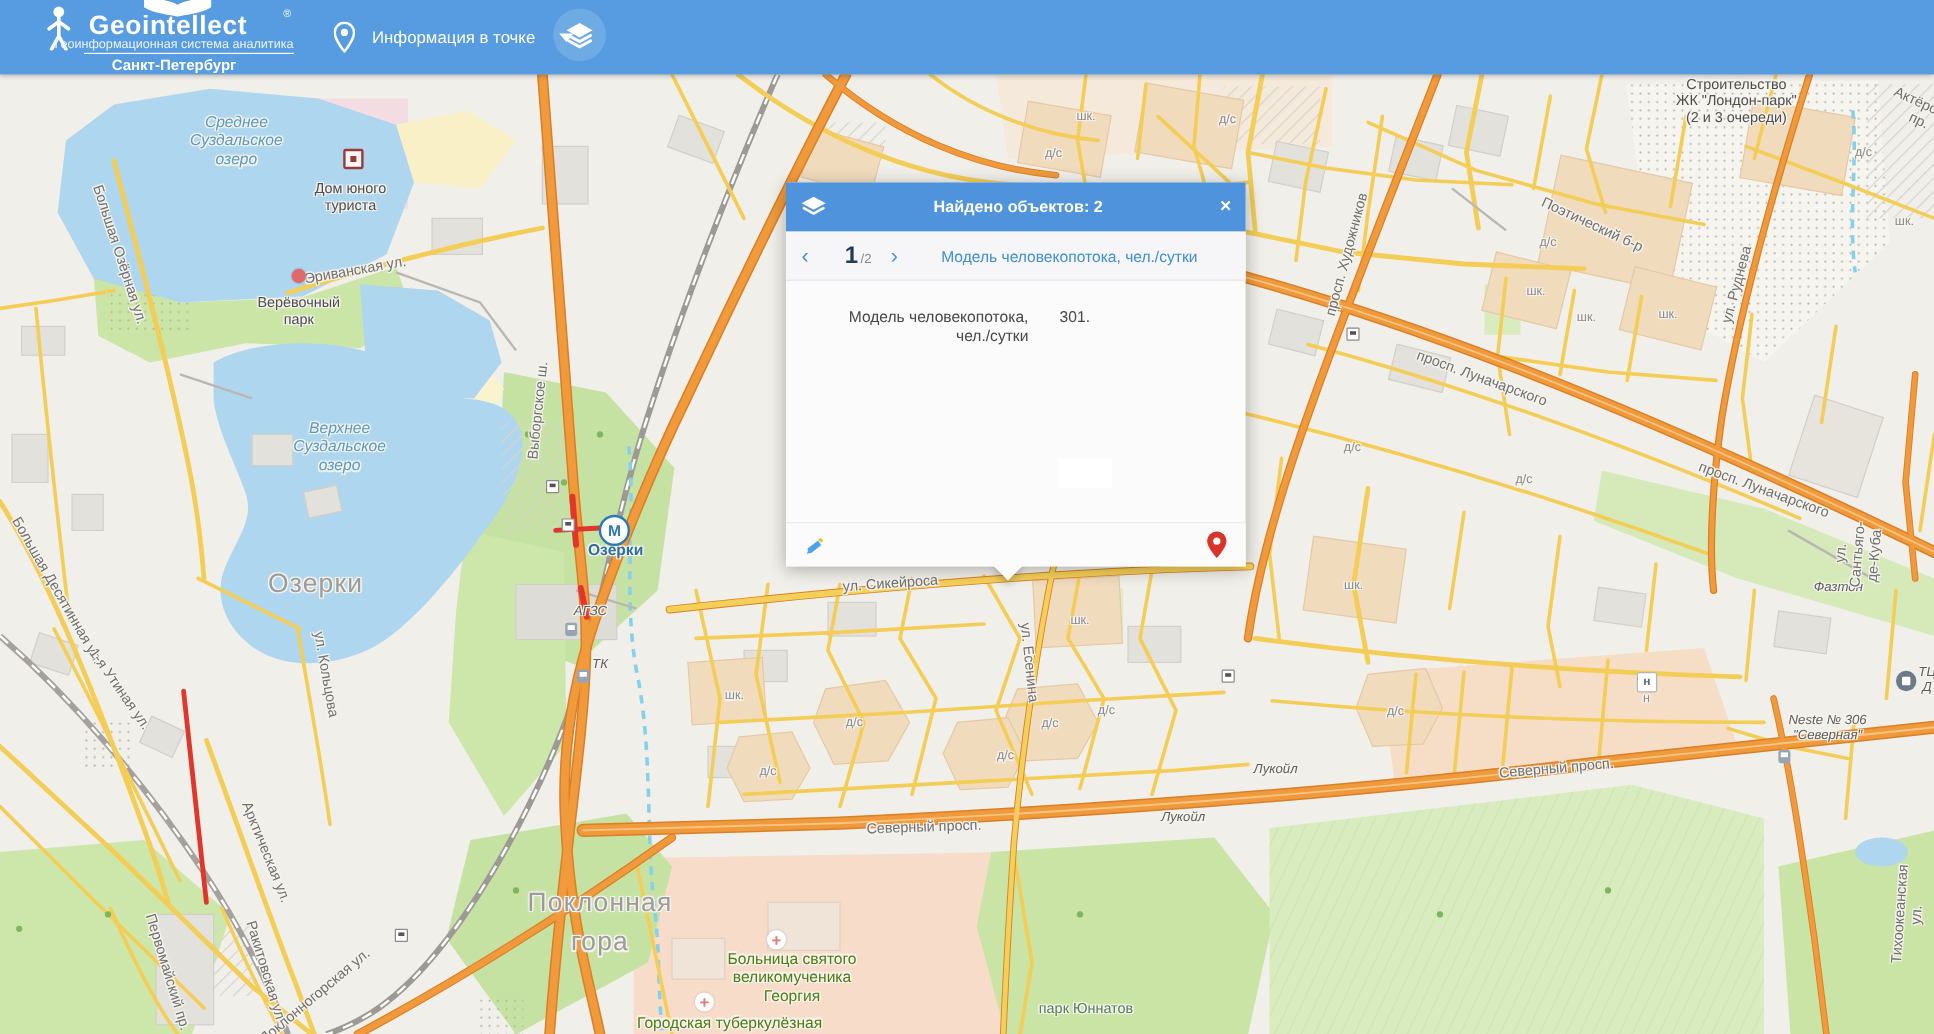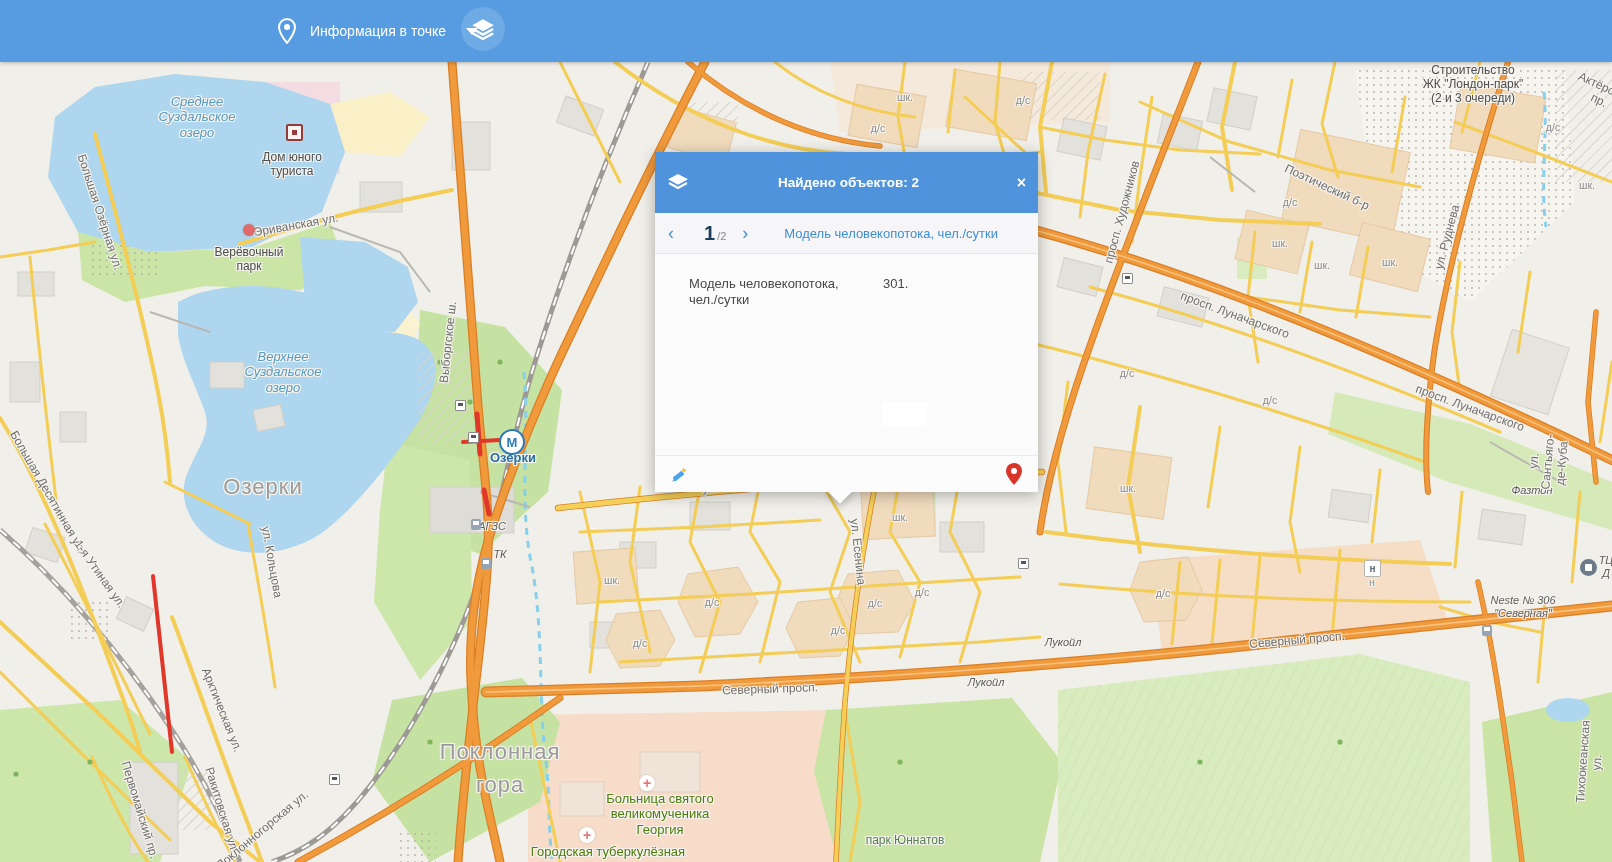--- a/index.html
+++ b/index.html
@@ -59,30 +59,30 @@
   .busstop i{display:block;margin:2px auto 0;width:5px;height:3px;background:#555;}
 
   #marker-circle{position:absolute;left:848px;top:368px;width:34px;height:34px;border-radius:50%;
      border:2px solid #4a7db1;background:rgba(90,140,190,.05);z-index:20;}
 
   
   #popup{position:absolute;left:655px;top:152px;width:383px;z-index:50;background:#fbfbfb;
      box-shadow:0 3px 14px rgba(0,0,0,.3);}
   #popup-tail{position:absolute;left:176px;bottom:-8px;width:18px;height:18px;background:#fbfbfb;
      transform:rotate(45deg);box-shadow:3px 3px 6px rgba(0,0,0,.18);z-index:-1;}
-  .pop-head{height:33px;background:#4E93DB;display:flex;align-items:center;padding:14px 12px;color:#fff;}
+  .pop-head{height:33px;background:#4E93DB;display:flex;align-items:center;padding:4px 12px;color:#fff;}
   .pop-title{flex:1;text-align:center;font-size:13.5px;font-weight:bold;}
   .pop-close{width:18px;text-align:right;font-size:16px;font-weight:bold;cursor:pointer;line-height:1;}
   .pop-pager{height:40px;background:#f6f6f8;border-bottom:1px solid #e7e7e7;display:flex;align-items:center;padding:0 13px;}
   .pg-btn{color:#4a90d9;font-size:18px;width:18px;cursor:pointer;line-height:1;}
   .pg-num{margin:0 14px 0 18px;color:#1e3c5c;font-size:20px;font-weight:bold;}
   .pg-of{color:#8a8a8a;font-size:11px;margin:6px 16px 0 -12px;}
   .pg-link{color:#3e8ed6;font-size:13px;margin-left:24px;cursor:pointer;}
   .pop-body{position:relative;height:201px;padding:22px 24px 0 34px;box-sizing:border-box;display:flex;}
-  .attr-label{width:168px;text-align:left;color:#474747;font-size:13px;line-height:16px;white-space:pre-line;}
+  .attr-label{width:168px;text-align:right;color:#474747;font-size:13px;line-height:16px;white-space:pre-line;}
   .attr-value{margin-left:26px;color:#474747;font-size:13px;}
   .ghost-box{position:absolute;left:227px;top:148px;width:45px;height:25px;background:#ffffff;}
   .pop-foot{height:36px;border-top:1px solid #ebebeb;display:flex;align-items:center;
      justify-content:space-between;padding:0 12px;background:#fbfbfb;}
   .icon-btn{width:24px;height:24px;display:flex;align-items:center;justify-content:center;cursor:pointer;}
 </style>
 </head>
 <body>
 
 <div id="app">
@@ -395,29 +395,29 @@
         <div class="map-label region" style="left: 500px; top: 706px; transform: translate(-50%, -50%) rotate(0deg);">Поклонная
 гора</div>
         <div class="map-label poi" style="left: 292px; top: 102px; transform: translate(-50%, -50%) rotate(0deg);">Дом юного
 туриста</div>
         <div class="map-label poi" style="left: 249px; top: 197px; transform: translate(-50%, -50%) rotate(0deg);">Верёвочный
 парк</div>
         <div class="map-label poi-lg" style="left: 660px; top: 752px; transform: translate(-50%, -50%) rotate(0deg);">Больница святого
 великомученика
 Георгия</div>
         <div class="map-label poi-lg" style="left: 588px; top: 790px; transform: translate(-50%, -50%) rotate(0deg); padding-left: 40px;">Городская туберкулёзная</div>
-        <div class="map-label poi" style="left: 1447px; top: 22px; transform: translate(-50%, -50%) rotate(0deg); margin-left: 26px;">Строительство
+        <div class="map-label poi" style="left: 1447px; top: 22px; transform: translate(-50%, -50%) rotate(0deg);">Строительство
 ЖК "Лондон-парк"
 (2 и 3 очереди)</div>
         <div class="map-label poi-sm" style="left: 1523px; top: 545px; transform: translate(-50%, -50%) rotate(0deg);">Neste № 306
 "Северная"</div>
         <div class="map-label poi-sm" style="left: 1063px; top: 580px; transform: translate(-50%, -50%) rotate(0deg);">Лукойл</div>
         <div class="map-label poi-sm" style="left: 986px; top: 620px; transform: translate(-50%, -50%) rotate(0deg);">Лукойл</div>
         <div class="map-label poi-sm" style="left: 1532px; top: 428px; transform: translate(-50%, -50%) rotate(0deg);">Фазтон</div>
-        <div class="map-label poi-sm" style="left: 492px; top: 464px; transform: translate(-50%, -50%) rotate(0deg);">АГЗС</div>
+        <div class="map-label poi-sm" style="left: 492px; top: 448px; transform: translate(-50%, -50%) rotate(0deg);">АГЗС</div>
         <div class="map-label poi-sm" style="left: 500px; top: 492px; transform: translate(-50%, -50%) rotate(0deg);">ТК</div>
         <div class="map-label poi-sm" style="left: 1606px; top: 505px; transform: translate(-50%, -50%) rotate(0deg);">ТЦ
 Д</div>
         <div class="map-label park" style="left: 905px; top: 778px; transform: translate(-50%, -50%) rotate(0deg);">парк Юннатов</div>
         <div class="map-label metro-label" style="left: 513px; top: 396px; transform: translate(-50%, -50%) rotate(0deg);">Озерки</div>
         <div class="map-label street" style="left: 742px; top: 424px; transform: translate(-50%, -50%) rotate(-4deg);">ул. Сикейроса</div>
         <div class="map-label street" style="left: 770px; top: 627px; transform: translate(-50%, -50%) rotate(-2deg);">Северный просп.</div>
         <div class="map-label street" style="left: 1297px; top: 578px; transform: translate(-50%, -50%) rotate(-5deg);">Северный просп.</div>
         <div class="map-label street" style="left: 1235px; top: 253px; transform: translate(-50%, -50%) rotate(20deg);">просп. Луначарского</div>
         <div class="map-label street" style="left: 1470px; top: 346px; transform: translate(-50%, -50%) rotate(20deg);">просп. Луначарского</div>
@@ -458,20 +458,34 @@
         <div class="map-label hint" style="left: 612px; top: 518px; transform: translate(-50%, -50%) rotate(0deg);">шк.</div>
         <div class="map-label hint" style="left: 900px; top: 455px; transform: translate(-50%, -50%) rotate(0deg);">шк.</div>
         <div class="map-label hint" style="left: 1128px; top: 426px; transform: translate(-50%, -50%) rotate(0deg);">шк.</div>
         <div class="map-label hint" style="left: 1372px; top: 520px; transform: translate(-50%, -50%) rotate(0deg);">н</div>
       </div>
 
     <div id="marker-circle"></div>
   </div>
 
   <div id="topbar">
+    <div class="brand">
+      <svg class="brand-person" width="26" height="40" viewBox="0 0 26 40">
+        <circle cx="13" cy="8" r="4.5" fill="#fff"></circle>
+        <path d="M13,13 L13,28 M13,16 L5,22 M13,16 L21,22 M13,28 L7,39 M13,28 L19,39" stroke="#fff" stroke-width="3" fill="none" stroke-linecap="round"></path>
+      </svg>
+      <svg class="brand-book" width="60" height="22" viewBox="0 0 60 22">
+        <path d="M2,2 C12,8 24,8 30,12 C36,8 48,8 58,2 L58,14 C48,20 36,20 30,22 C24,20 12,20 2,14 Z" fill="#fff"></path>
+      </svg>
+      <div class="brand-name">Geointellect</div>
+      <div class="brand-reg">®</div>
+      <div class="brand-sub">Геоинформационная система аналитика</div>
+      <div class="brand-hr"></div>
+      <div class="brand-city">Санкт-Петербург</div>
+    </div>
 
     <div class="tool">
       <svg width="18" height="26" viewBox="0 0 18 26">
         <path d="M9,1 C4.6,1 1,4.6 1,9 C1,15 9,25 9,25 C9,25 17,15 17,9 C17,4.6 13.4,1 9,1 Z" fill="none" stroke="#fff" stroke-width="2"></path>
         <circle cx="9" cy="9" r="3" fill="#fff"></circle>
       </svg>
       <span class="tool-label">Информация в точке</span>
       <span class="caret"></span>
     </div>
 

